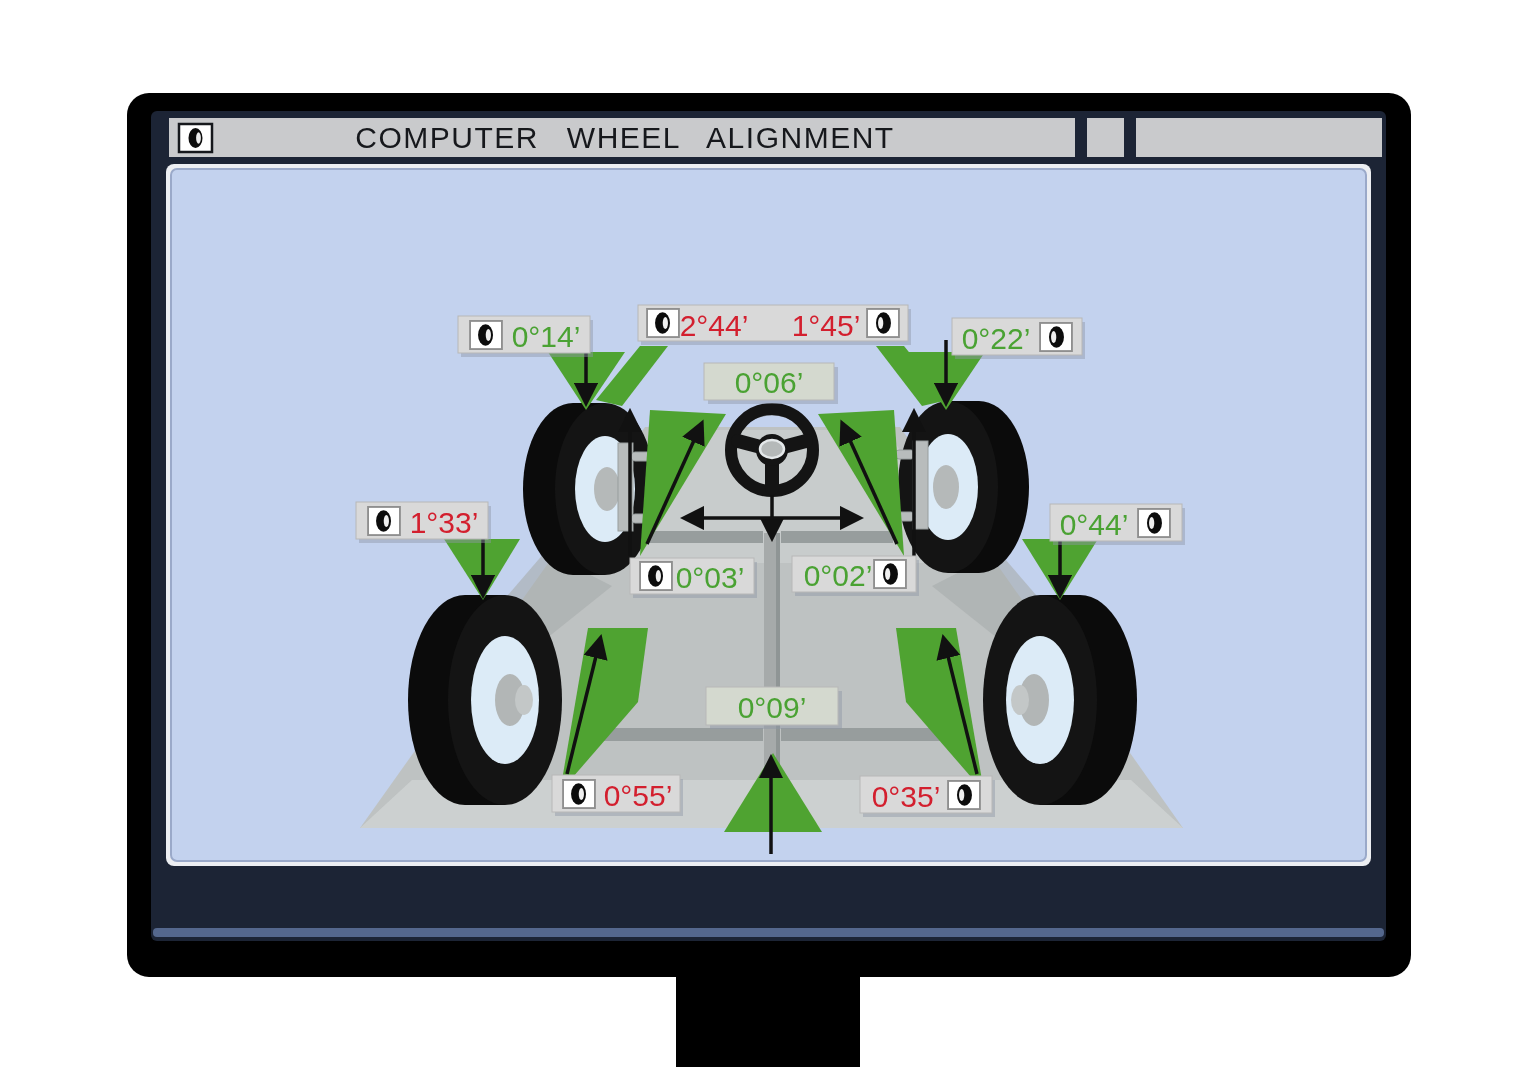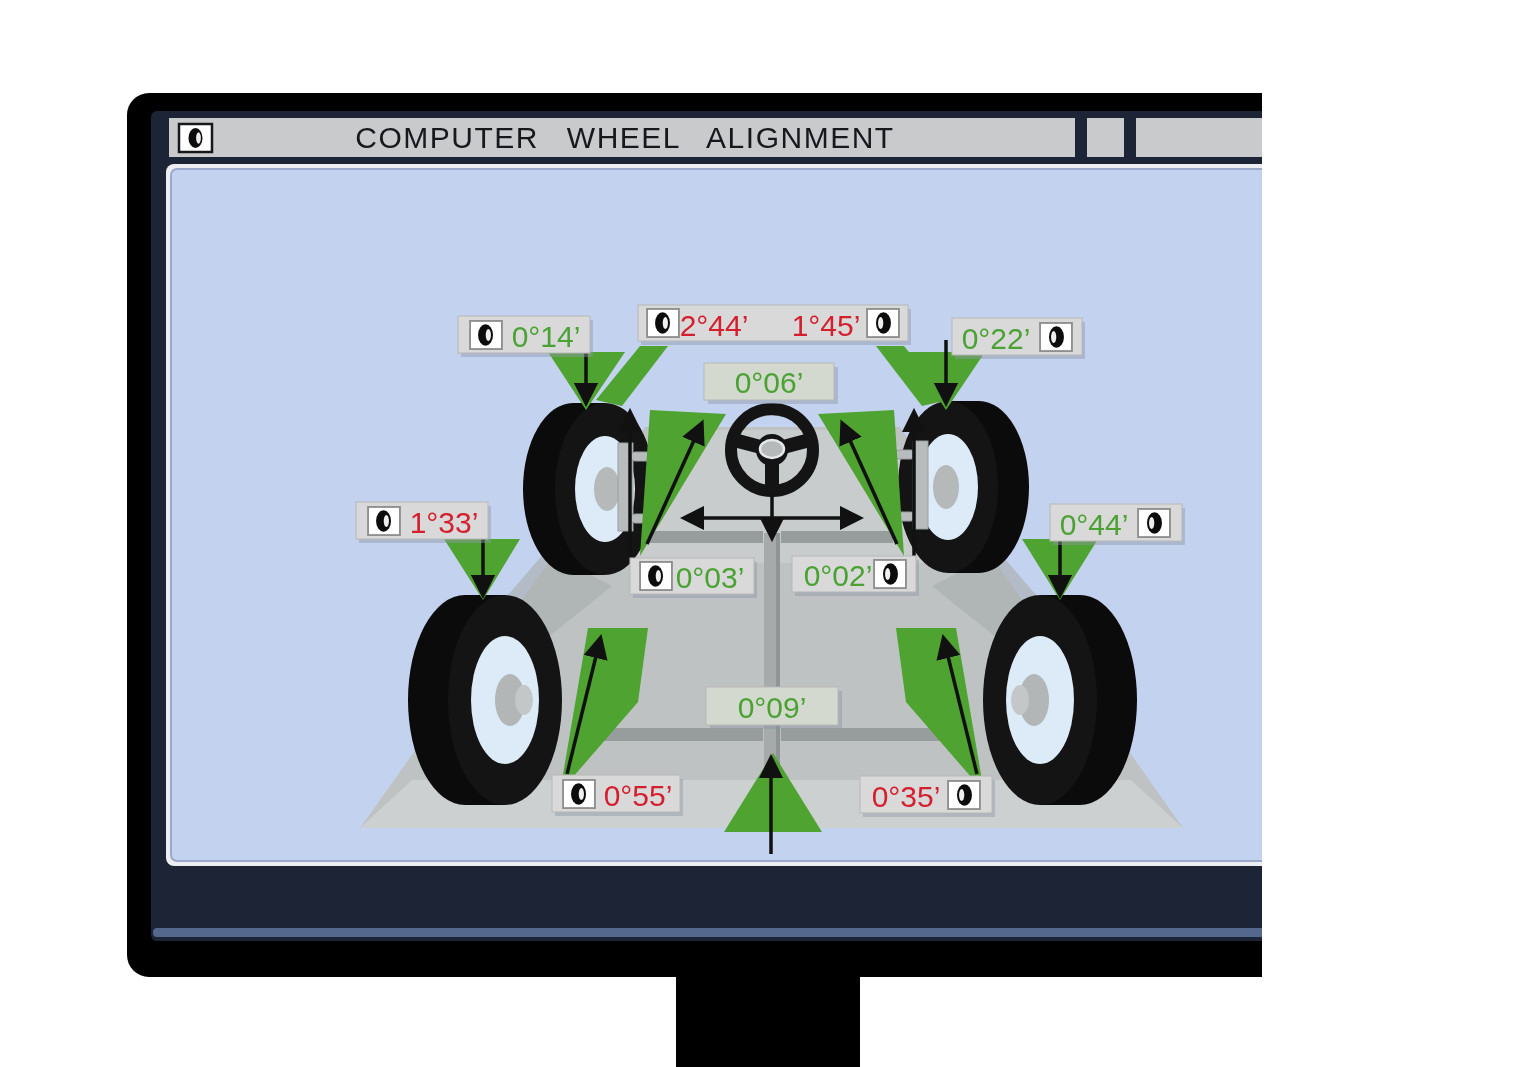--- a/index.html
+++ b/index.html
@@ -1,17 +1,17 @@
 <!DOCTYPE html>
 <html><head>
 <meta charset="utf-8">
 <style>
   html,body{margin:0;padding:0;background:#ffffff;}
   body{font-family:"Liberation Sans", sans-serif;}
-  .stage{position:relative;width:1262px;height:1067px;background:#ffffff;overflow:hidden;}
+  .stage{position:relative;width:1536px;height:1067px;background:#ffffff;overflow:hidden;}
   svg{display:block;}
   text{font-family:"Liberation Sans", sans-serif;}
   .title-text{font-size:30px;letter-spacing:1.5px;word-spacing:18px;fill:#16181c;font-weight:500;}
   .val{font-size:30px;font-weight:500;}
 </style>
 </head>
 <body>
 
 <div class="stage">
 <svg width="1536" height="1067" viewBox="0 0 1536 1067" xmlns="http://www.w3.org/2000/svg">

